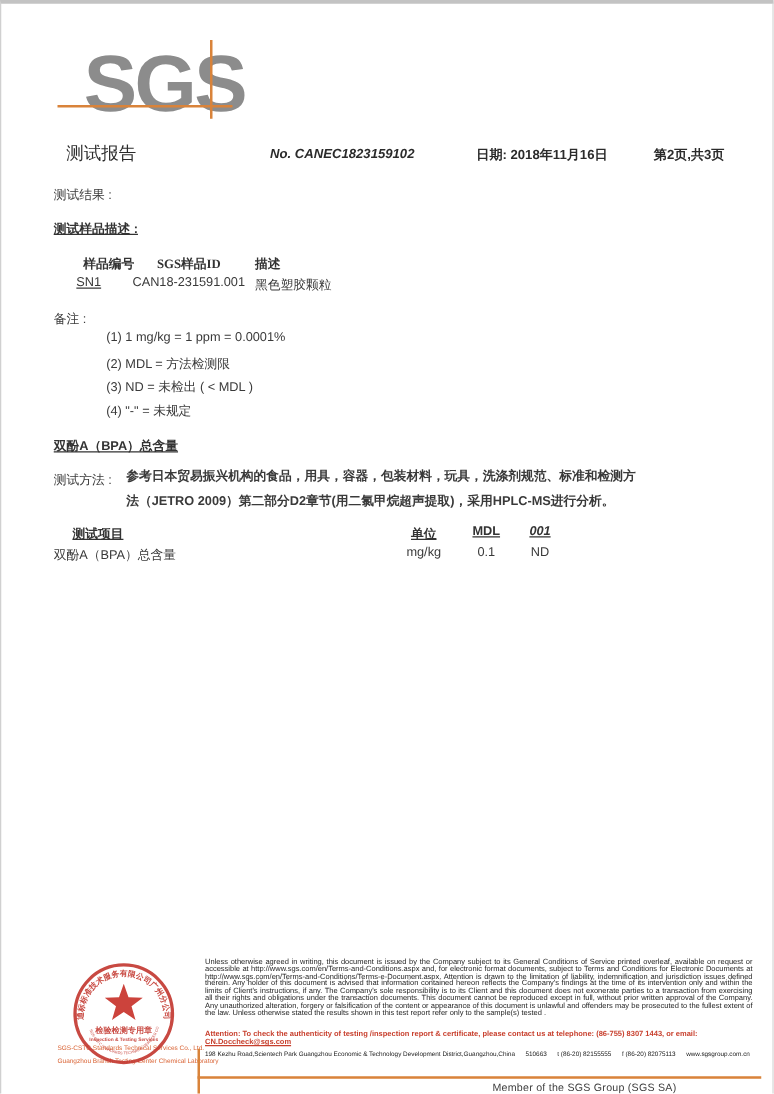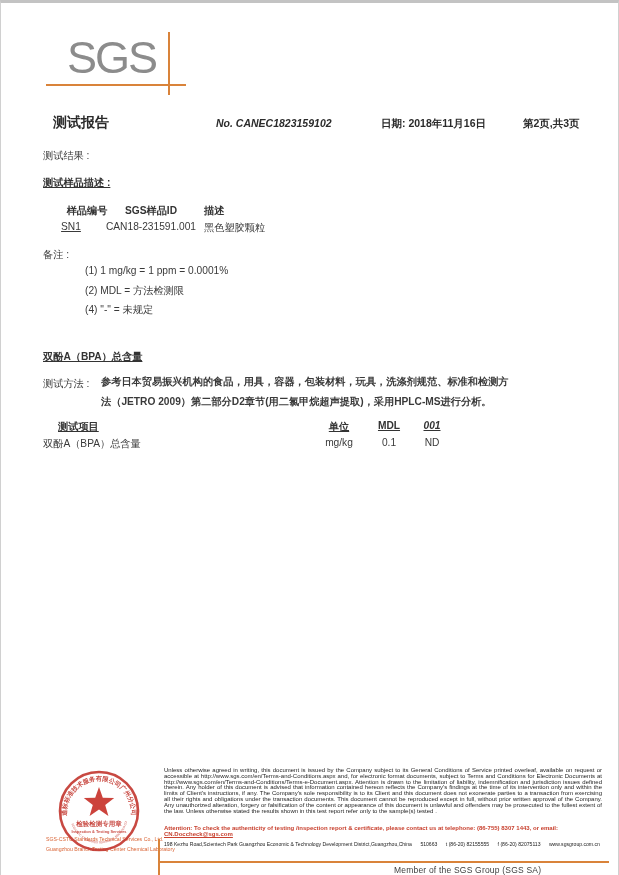--- a/index.html
+++ b/index.html
@@ -4,25 +4,25 @@
 <style>
   html,body{margin:0;padding:0;background:#ffffff;}
   .page{
     position:relative;width:619px;height:875px;background:#fff;
     font-family:"Liberation Sans","DejaVu Sans",sans-serif;color:#3a3a3a;
     border-top:3px solid #c3c3c3;border-left:1px solid #d0d0d0;border-right:1px solid #d0d0d0;
     box-sizing:border-box;overflow:hidden;
   }
   .abs{position:absolute;}
   
-  .logo-text{font-weight:normal;font-size:45px;line-height:1;color:#8c8c8c;letter-spacing:-2px;}
+  .logo-text{font-weight:bold;font-size:64px;line-height:1;color:#8c8c8c;letter-spacing:-2px;}
   .logo-hline{background:#d9833a;height:2px;}
   .logo-vline{background:#d9833a;width:2px;}
   
-  .doc-title{font-size:14px;font-weight:bold;color:#2b2b2b;}
+  .doc-title{font-size:14px;font-weight:normal;color:#2b2b2b;}
   .hdr{font-size:10.5px;font-weight:bold;color:#2b2b2b;}
   
   .t{font-size:10.2px;color:#3a3a3a;}
   .b{font-weight:bold;color:#333;}
   .u{text-decoration:underline;}
   .ctr{text-align:center;}
   .remarks div{height:19.1px;}
   .method-text{width:413px;line-height:20px;}
   .ital{font-style:italic;}
   
@@ -54,31 +54,32 @@
   <div class="abs doc-title" style="left:52px;top:111px;">测试报告</div>
   <div class="abs hdr" style="left:215px;top:114px;font-style:italic;">No. CANEC1823159102</div>
   <div class="abs hdr" style="left:380px;top:114px;">日期: 2018年11月16日</div>
   <div class="abs hdr" style="left:522px;top:114px;">第2页,共3页</div>
 
   <div class="abs t" style="left:42px;top:146px;">测试结果 :</div>
 
   <div class="abs t b u" style="left:42px;top:173px;">测试样品描述 :</div>
 
   <div class="abs t b ctr" style="left:56px;top:201px;width:60px;">样品编号</div>
-  <div class="abs t b ctr" style="left:104px;top:201px;width:92px;">SGS样品ID</div>
+  <div class="abs t b ctr" style="left:104px;top:201px;width:92px;font-family:Liberation Serif, serif;">SGS样品ID</div>
   <div class="abs t b" style="left:203px;top:201px;">描述</div>
 
   <div class="abs t ctr" style="left:40px;top:218px;width:60px;text-decoration:underline;">SN1</div>
   <div class="abs t ctr" style="left:104px;top:218px;width:92px;">CAN18-231591.001</div>
   <div class="abs t" style="left:203px;top:218px;">黑色塑胶颗粒</div>
 
   <div class="abs t" style="left:42px;top:245px;">备注 :</div>
   <div class="abs t remarks" style="left:84px;top:262px;">
     <div>(1) 1 mg/kg = 1 ppm = 0.0001%</div>
     <div>(2) MDL = 方法检测限</div>
+    <div>(3) ND = 未检出 ( &lt; MDL )</div>
     <div>(4) "-" = 未规定</div>
   </div>
 
   <div class="abs t b u" style="left:42px;top:347px;">双酚A（BPA）总含量</div>
 
   <div class="abs t" style="left:42px;top:374px;">测试方法 :</div>
   <div class="abs t method-text" style="left:100px;top:369px;font-weight:bold;">参考日本贸易振兴机构的食品，用具，容器，包装材料，玩具，洗涤剂规范、标准和检测方法（JETRO 2009）第二部分D2章节(用二氯甲烷超声提取)，采用HPLC-MS进行分析。</div>
 
   <div class="abs t b u" style="left:57px;top:417px;">测试项目</div>
   <div class="abs t b u ctr" style="left:320px;top:417px;width:36px;">单位</div>

